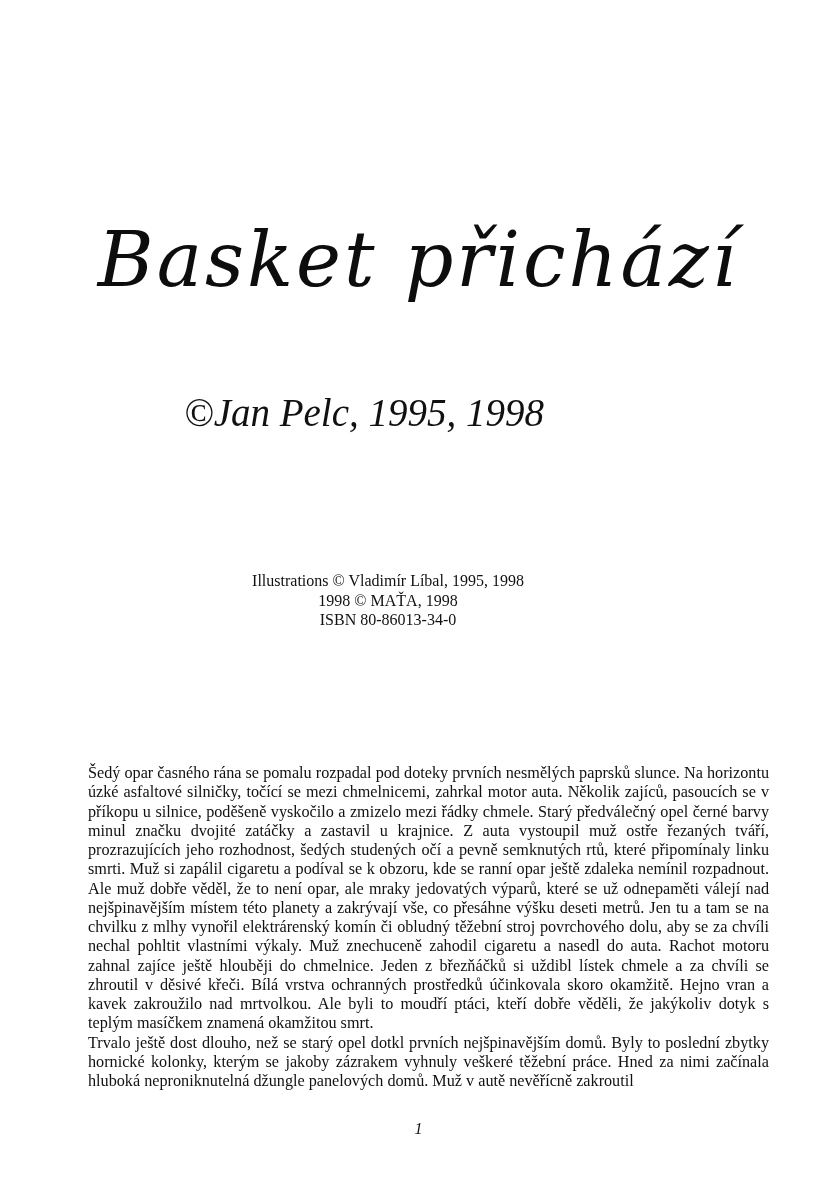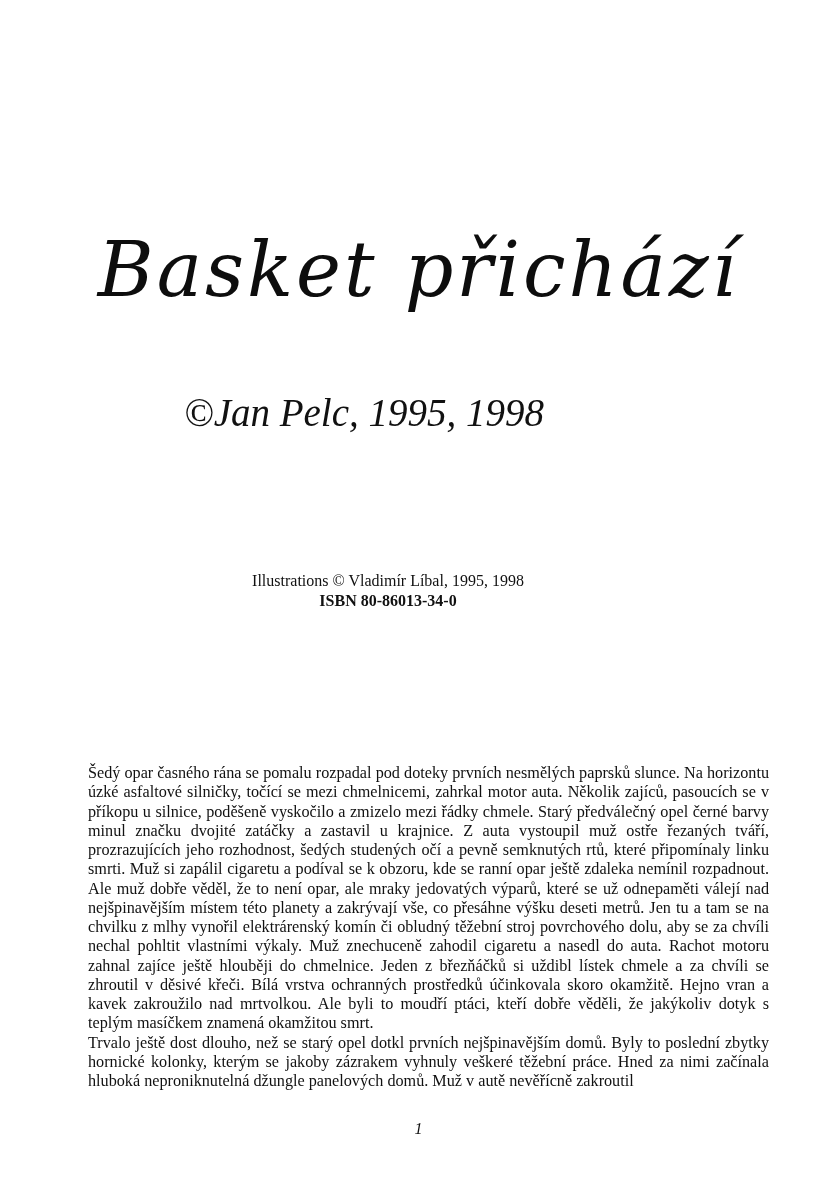--- a/index.html
+++ b/index.html
@@ -11,21 +11,21 @@
     width: 837px;
     height: 1186px;
     position: relative;
     overflow: hidden;
     color: #111111;
   }
   .title {
     position: absolute;
     left: 0;
     width: 837px;
-    top: 215px;
+    top: 205px;
     text-align: center;
     font-family: "DejaVu Serif", "Liberation Serif", serif;
     font-style: italic;
     font-size: 76px;
     line-height: 110px;
     letter-spacing: 3px;
     color: #0d0d0d;
     margin: 0;
     font-weight: normal;
   }
@@ -48,21 +48,21 @@
     left: 0;
     width: 776px;
     top: 571px;
     text-align: center;
     font-family: "Liberation Serif", serif;
     font-size: 16px;
     line-height: 19.5px;
     color: #111111;
   }
   .credits .line { display: block; }
-  .credits .isbn { font-weight: bold; }
+  .credits .isbn { font-weight: normal; }
   .body-text {
     position: absolute;
     left: 88px;
     top: 764px;
     width: 681px;
     font-family: "Liberation Serif", serif;
     font-size: 16.2px;
     line-height: 19.25px;
     color: #111111;
     text-align: justify;
@@ -86,20 +86,21 @@
 </style>
 </head>
 <body>
 
 <h1 class="title">Basket přichází</h1>
 
 <h2 class="author">©Jan Pelc, 1995, 1998</h2>
 
 <div class="credits">
   <span class="line">Illustrations © Vladimír Líbal, 1995, 1998</span>
+  <span class="line">1998 © MAŤA, 1998</span>
   <span class="line isbn">ISBN 80-86013-34-0</span>
 </div>
 
 <div class="body-text">
   <p>Šedý opar časného rána se pomalu rozpadal pod doteky prvních nesmělých paprsků slunce. Na horizontu úzké asfaltové silničky, točící se mezi chmelnicemi, zahrkal motor auta. Několik zajíců, pasoucích se v příkopu u silnice, poděšeně vyskočilo a zmizelo mezi řádky chmele. Starý předválečný opel černé barvy minul značku dvojité zatáčky a zastavil u krajnice. Z auta vystoupil muž ostře řezaných tváří, prozrazujících jeho rozhodnost, šedých studených očí a pevně semknutých rtů, které připomínaly linku smrti. Muž si zapálil cigaretu a podíval se k obzoru, kde se ranní opar ještě zdaleka nemínil rozpadnout. Ale muž dobře věděl, že to není opar, ale mraky jedovatých výparů, které se už odnepaměti válejí nad nejšpinavějším místem této planety a zakrývají vše, co přesáhne výšku deseti metrů. Jen tu a tam se na chvilku z mlhy vynořil elektrárenský komín či obludný těžební stroj povrchového dolu, aby se za chvíli nechal pohltit vlastními výkaly. Muž znechuceně zahodil cigaretu a nasedl do auta. Rachot motoru zahnal zajíce ještě hlouběji do chmelnice. Jeden z březňáčků si uždibl lístek chmele a za chvíli se zhroutil v děsivé křeči. Bílá vrstva ochranných prostředků účinkovala skoro okamžitě. Hejno vran a kavek zakroužilo nad mrtvolkou. Ale byli to moudří ptáci, kteří dobře věděli, že jakýkoliv dotyk s teplým masíčkem znamená okamžitou smrt.</p>
   <p>Trvalo ještě dost dlouho, než se starý opel dotkl prvních nejšpinavějším domů. Byly to poslední zbytky hornické kolonky, kterým se jakoby zázrakem vyhnuly veškeré těžební práce. Hned za nimi začínala hluboká neproniknutelná džungle panelových domů. Muž v autě nevěřícně zakroutil</p>
 </div>
 
 <div class="page-number">1</div>
 

